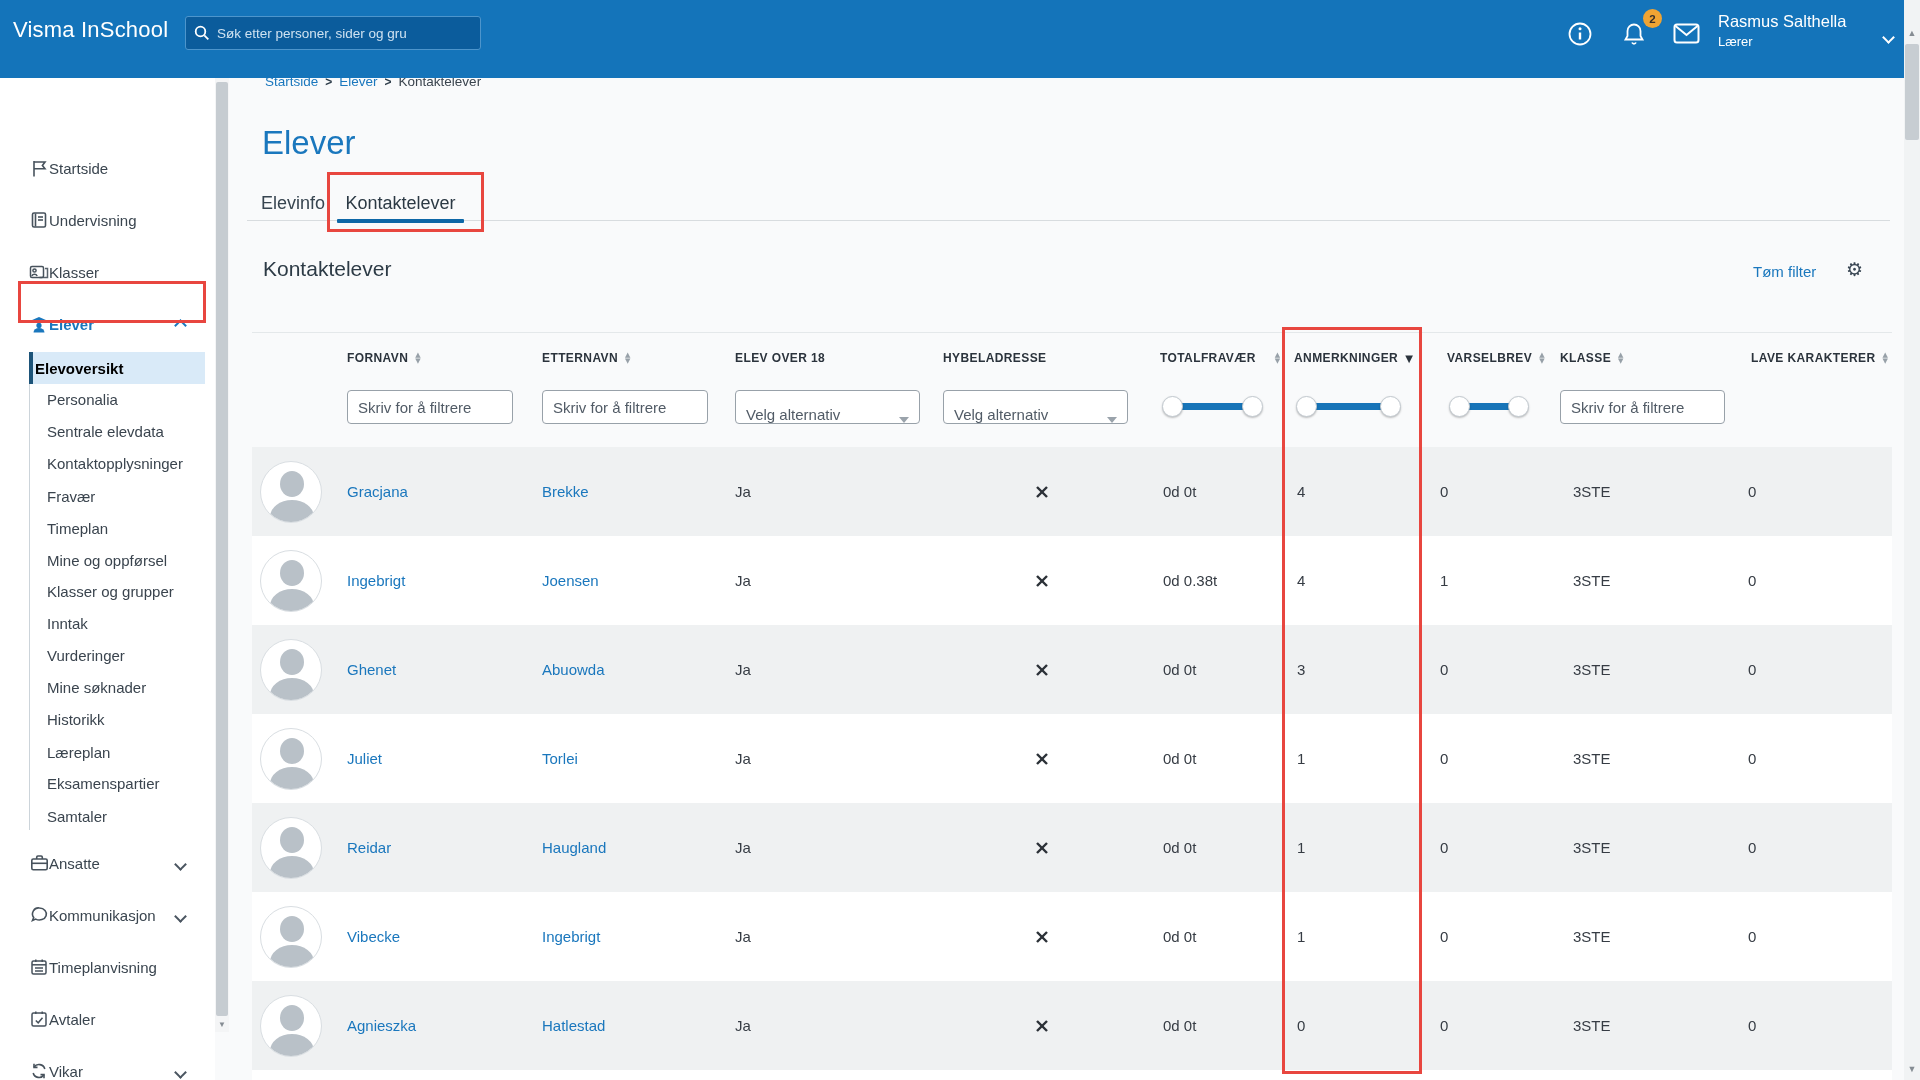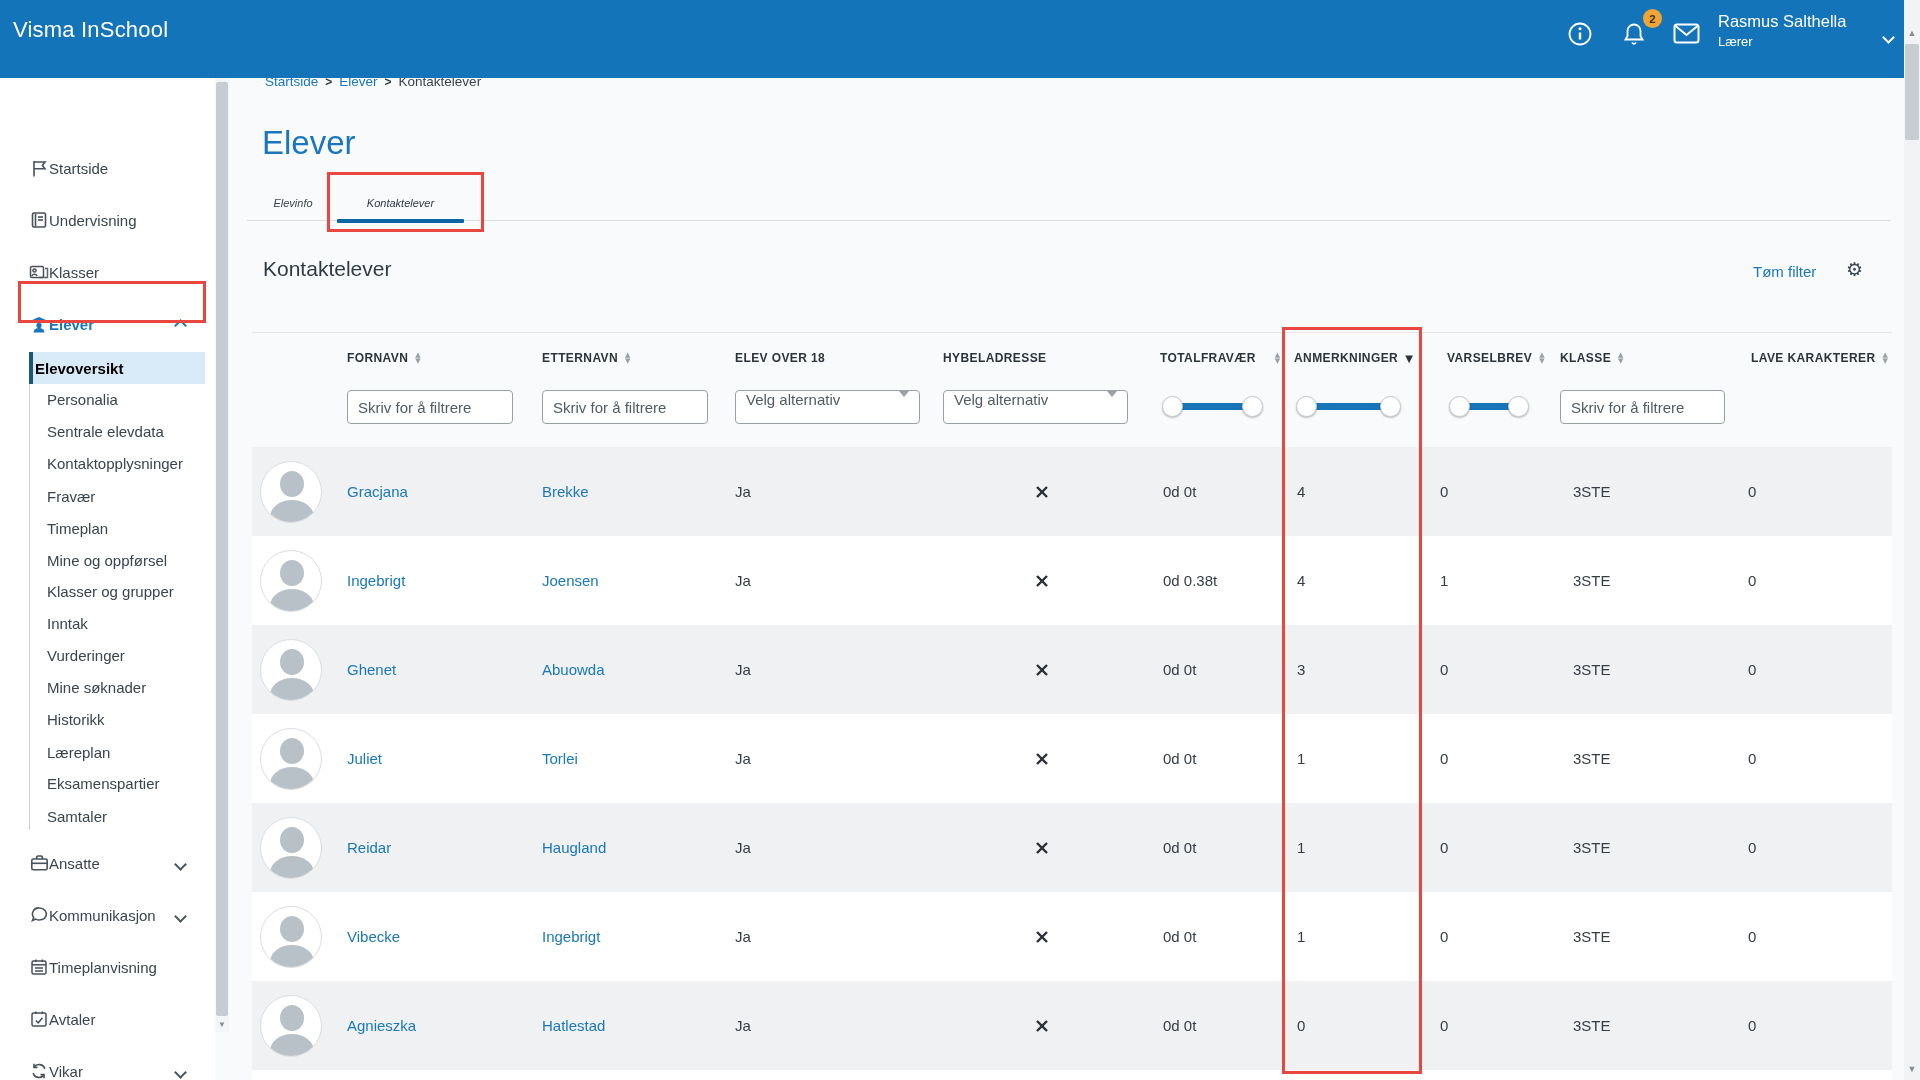--- a/index.html
+++ b/index.html
@@ -60,42 +60,42 @@
 
   
   .content { position:absolute; left:229px; top:66px; width:1675px; height:1014px; background:#f9fafb; }
   .breadcrumb { position:absolute; left:265px; top:74px; font-size:13.5px; z-index:5; }
   .breadcrumb a { color:#1a77bd; text-decoration:none; cursor:pointer; }
   .breadcrumb .sep { color:#2e3d4a; font-weight:700; margin:0 7px; font-size:12px; }
   .breadcrumb .current { color:#3a444e; }
   .page-title { position:absolute; left:262px; top:124px; font-size:33px; color:#1a77bd; font-weight:400; }
 
   .tabs { position:absolute; left:250px; top:185px; height:36px; display:flex; z-index:5; }
-  .tab { height:36px; display:flex; align-items:center; justify-content:center; font-size:11px; color:#374550; cursor:pointer; position:relative;font-style:italic; }
+  .tab { height:36px; display:flex; align-items:center; justify-content:center; font-size:18px; color:#374550; cursor:pointer; position:relative; }
   .tab.t1 { width:86px; }
   .tab.t2 { width:127px; margin-left:1px; color:#2b3944; }
   .tab.active::after { content:""; position:absolute; left:0; bottom:-2px; width:100%; height:4px; background:#0d67a7; border-radius:1px; }
   .tabs-rule { position:absolute; left:247px; top:220px; width:1643px; height:1px; background:#d8dcdf; }
 
   .section-heading { position:absolute; left:263px; top:257px; font-size:21px; color:#2d3b46; font-weight:400; }
   .clear-filter { position:absolute; left:1753px; top:263px; font-size:15px; color:#1a77bd; cursor:pointer; }
   .gear { position:absolute; left:1846px; top:258px; font-size:19px; color:#3a4754; cursor:pointer; font-family:"DejaVu Sans",sans-serif; }
 
   
   .thead { position:absolute; left:252px; top:332px; width:1640px; height:115px; border-top:1px solid #e4e8ea; }
   .th { position:absolute; top:16px; height:18px; display:flex; align-items:center; font-size:12px; font-weight:700; color:#2b333c; letter-spacing:.4px; white-space:nowrap; cursor:pointer; }
   .sort { display:inline-flex; flex-direction:column; margin-left:7px; color:#97a0a8; font-size:7px; line-height:6px; font-family:"DejaVu Sans",sans-serif; }
   .sort-desc { margin-left:7px; color:#2b333c; font-size:10px; font-family:"DejaVu Sans",sans-serif; }
 
   .filter { position:absolute; top:57px; height:34px; }
   .f-input { width:100%; height:34px; background:#fff; border:1px solid #98a1a9; border-radius:4px; padding:0 10px; font-size:15px; color:#333;
              font-family:"Liberation Sans","DejaVu Sans",sans-serif; outline:none; }
   .f-input::placeholder { color:#515b66; opacity:1; }
   .f-select { width:100%; height:34px; background:#fff; border:1px solid #98a1a9; border-radius:4px; padding:0 10px; font-size:15px; color:#515b66;
-              display:flex; align-items:flex-start; justify-content:space-between; cursor:pointer; }
+              display:flex; align-items:flex-end; justify-content:space-between; cursor:pointer; }
   .f-select .tri { width:0; height:0; border-left:5px solid transparent; border-right:5px solid transparent; border-top:6px solid #9aa3ab; }
   .f-slider { position:relative; height:21px; margin-top:6px; }
   .f-slider .track { position:absolute; left:8px; right:8px; top:7px; height:7px; background:#1774b8; border-radius:3px; }
   .f-slider .handle { position:absolute; top:0; width:21px; height:21px; border-radius:50%; background:#fff; border:1px solid #c3cad0; box-shadow:0 1px 2px rgba(0,0,0,.25); cursor:pointer; }
   .f-slider .handle.l { left:-1px; } .f-slider .handle.r { right:-1px; }
 
   .rows { position:absolute; left:252px; top:447px; width:1640px; }
   .trow { position:relative; width:1640px; height:89px; background:#fff; }
   .trow.odd { background:#eff1f2; }
   .cell { position:absolute; top:0; height:100%; display:flex; align-items:center; font-size:15px; color:#363c44; white-space:nowrap; }
@@ -111,20 +111,29 @@
   
   .red-box { position:absolute; border:3px solid #e8463f; z-index:50; pointer-events:none; }
 
   svg { display:block; }
 </style>
 </head>
 <body>
 
 <div class="topbar">
   <div class="brand">Visma InSchool</div>
+  <div class="searchbox">
+    <span>
+      <svg width="16" height="16" viewBox="0 0 16 16" fill="none" stroke="#fff" stroke-width="1.8">
+        <circle cx="6.5" cy="6.5" r="4.8"></circle>
+          <line x1="10.3" y1="10.3" x2="14.3" y2="14.3"></line>
+      </svg>
+    </span>
+    <input type="text" placeholder="Søk etter personer, sider og gru" style="">
+  </div>
 
   <span class="tb-icon" style="left:1567px;">
     <svg width="26" height="26" viewBox="0 0 26 26" fill="none" stroke="#fff" stroke-width="1.8">
       <circle cx="13" cy="13" r="10.5"></circle>
         <line x1="13" y1="11.5" x2="13" y2="18.5" stroke-width="2.4"></line>
         <circle cx="13" cy="7.8" r="1.5" fill="#fff" stroke="none"></circle>
     </svg>
   </span>
   <span class="tb-icon" style="left:1621px;">
     <svg width="26" height="26" viewBox="0 0 26 26" fill="none" stroke="#fff" stroke-width="1.8">

